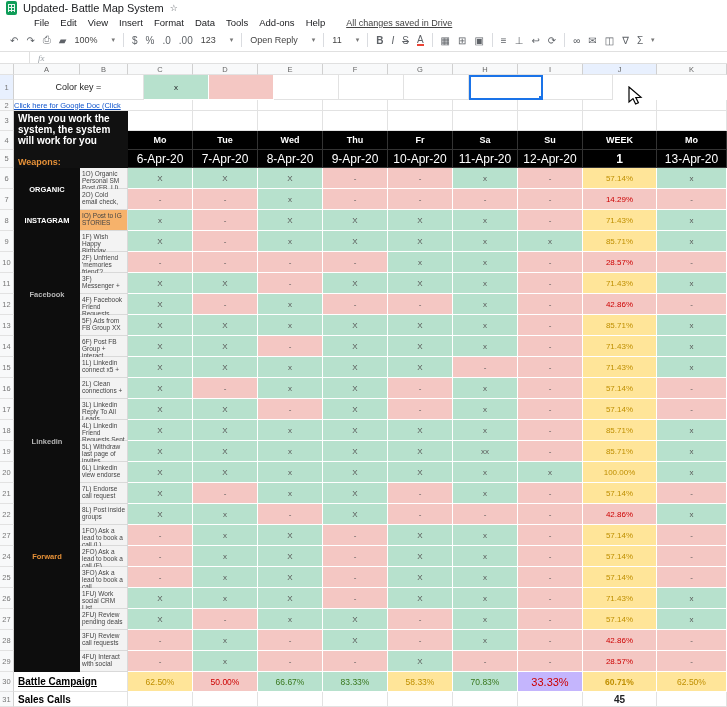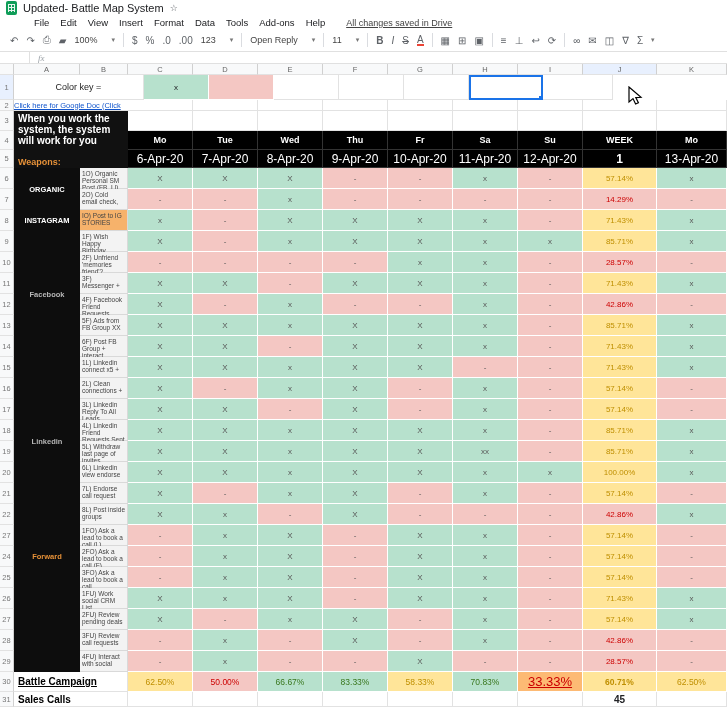--- a/index.html
+++ b/index.html
@@ -584,21 +584,21 @@
         </div>
         <div class="frow h20">
           <div class="c w14 gut">30</div>
           <div class="c w114 battlelabel">Battle Campaign</div>
           <div class="c w65" style="background: rgb(255, 229, 153); border-color: rgb(255, 255, 255); color: rgb(191, 143, 0); font-size: 8.5px;">62.50%</div>
           <div class="c w65" style="background: rgb(244, 199, 195); border-color: rgb(255, 255, 255); color: rgb(204, 0, 0); font-size: 8.5px;">50.00%</div>
           <div class="c w65" style="background: rgb(183, 225, 205); border-color: rgb(255, 255, 255); color: rgb(56, 118, 29); font-size: 8.5px;">66.67%</div>
           <div class="c w65" style="background: rgb(183, 225, 205); border-color: rgb(255, 255, 255); color: rgb(56, 118, 29); font-size: 8.5px;">83.33%</div>
           <div class="c w65" style="background: rgb(255, 229, 153); border-color: rgb(255, 255, 255); color: rgb(191, 143, 0); font-size: 8.5px;">58.33%</div>
           <div class="c w65" style="background: rgb(183, 225, 205); border-color: rgb(255, 255, 255); color: rgb(56, 118, 29); font-size: 8.5px;">70.83%</div>
-          <div class="c w65" style="background: #fdba74; border-color: rgb(255, 255, 255); color: rgb(204, 0, 0); font-size: 13px; text-decoration: underline;">33.33%</div>
+          <div class="c w65" style="background: #c4b5fd; border-color: rgb(255, 255, 255); color: rgb(204, 0, 0); font-size: 11px;">33.33%</div>
           <div class="c w74" style="background: rgb(255, 229, 153); border-color: rgb(255, 255, 255); color: rgb(191, 143, 0); font-size: 8.5px; font-weight: bold;">60.71%</div>
           <div class="c w70" style="background: rgb(255, 229, 153); border-color: rgb(255, 255, 255); color: rgb(191, 143, 0); font-size: 8.5px;">62.50%</div>
         </div>
         <div class="frow h15">
           <div class="c w14 gut">31</div>
           <div class="c w114 saleslabel">Sales Calls</div>
           <div class="c w65"></div>
           <div class="c w65"></div>
           <div class="c w65"></div>
           <div class="c w65"></div>

